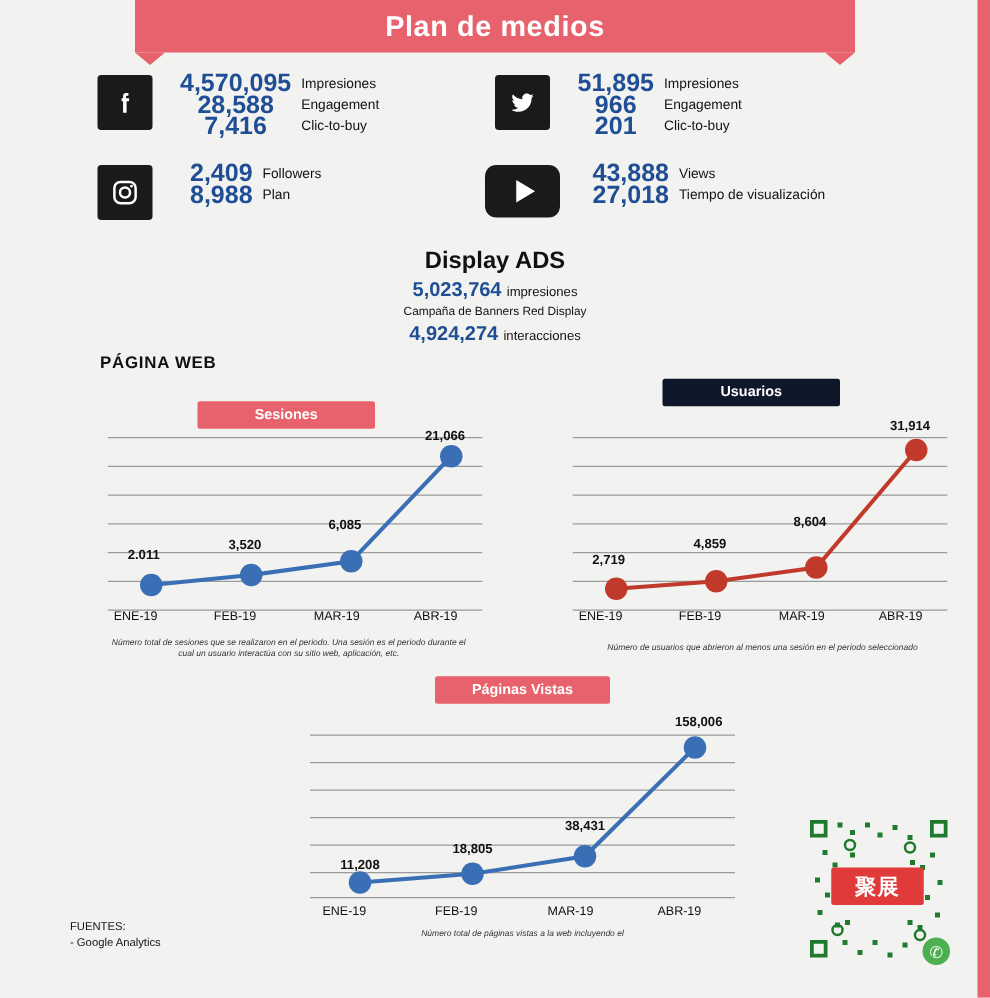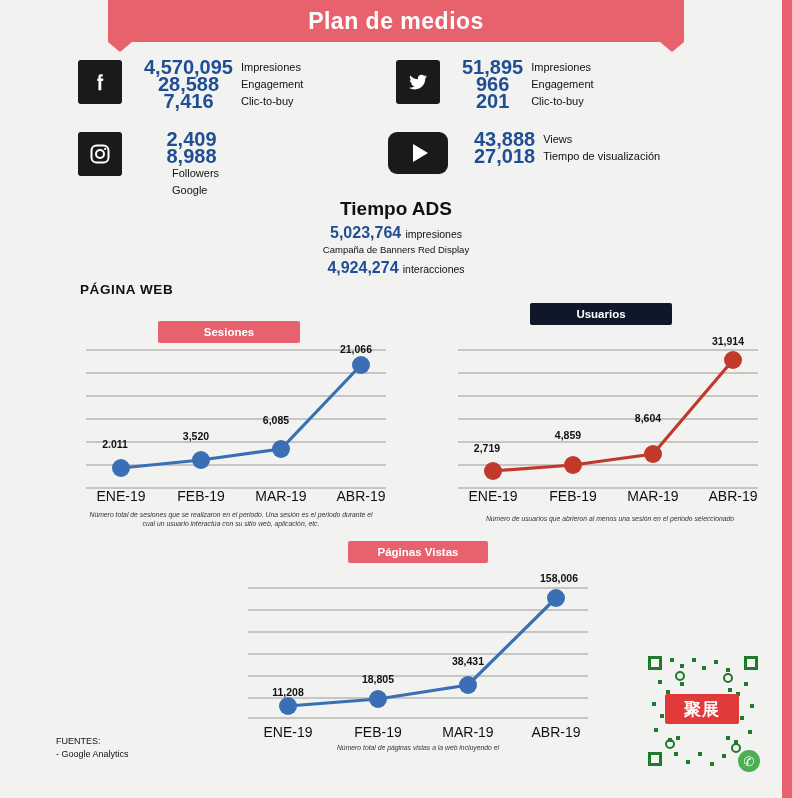--- a/index.html
+++ b/index.html
@@ -82,21 +82,21 @@
     color:#fff; font-size:11.5px; font-weight:bold; border-radius:2px;
   }
   .badge-red { background:#e8626d; }
   .badge-blue { background:#0f172a; }
   .chart-box { position:absolute; }
   .chart-note {
     position:absolute; font-size:6.8px; color:#333; text-align:center;
     font-style:italic; line-height:9px;
   }
   .axis-label {
-    position:absolute; font-size:14px; color:#111; text-align:center;
+    position:absolute; font-size:10px; color:#111; text-align:left;
   }
   .pt-label {
     position:absolute; font-size:10.5px; font-weight:bold; color:#111;
     text-align:center;
   }
   
   .fuentes {
     position:absolute; left:56px; top:735px; font-size:9px; color:#111;
     line-height:13px;
   }
@@ -167,28 +167,28 @@
 </div>
 
 <div class="social" style="left:78px; top:132px;">
   <div class="sq-icon">
     <svg width="24" height="24" viewBox="0 0 24 24" fill="none" stroke="#fff" stroke-width="2">
       <rect x="3.5" y="3.5" width="17" height="17" rx="5"></rect>
       <circle cx="12" cy="12" r="4"></circle>
       <circle cx="17.2" cy="6.9" r="1.1" fill="#fff" stroke="none"></circle>
     </svg>
   </div>
-  <div class="stats" style="margin-left:42px;flex-direction:column;">
+  <div class="stats" style="margin-left:30px;">
     <div class="nums">
       <div>2,409</div>
       <div>8,988</div>
     </div>
     <div class="labels">
       <div>Followers</div>
-      <div>Google</div>
+      <div>Plan</div>
     </div>
   </div>
 </div>
 
 <div class="social" style="left:388px; top:132px;">
   <div class="yt-icon">
       <div class="tri"></div>
     </div>
   <div class="stats" style="margin-left:26px;">
     <div class="nums">
@@ -196,21 +196,21 @@
       <div>27,018</div>
     </div>
     <div class="labels">
       <div>Views</div>
       <div>Tiempo de visualización</div>
     </div>
   </div>
 </div>
 
 <div class="gads">
-  <div class="ttl">Tiempo ADS</div>
+  <div class="ttl">Display ADS</div>
   <div class="row">
     <span class="val">5,023,764</span>
     <span class="unit">impresiones</span>
   </div>
   <div class="campaign">Campaña de Banners Red Display</div>
   <div class="row">
     <span class="val">4,924,274</span>
     <span class="unit">interacciones</span>
   </div>
 </div>

